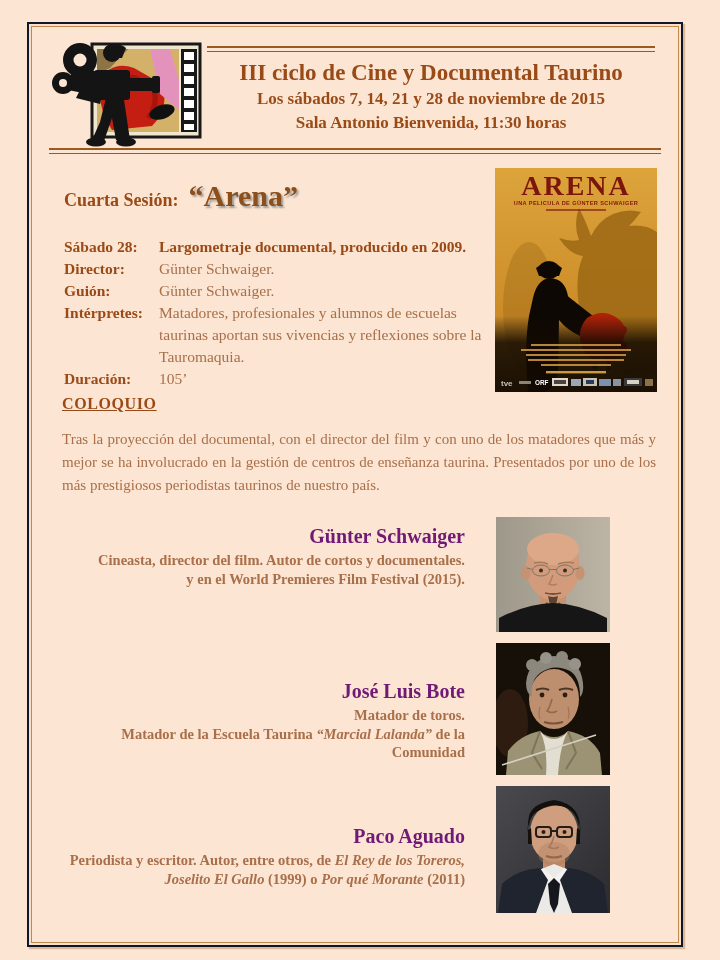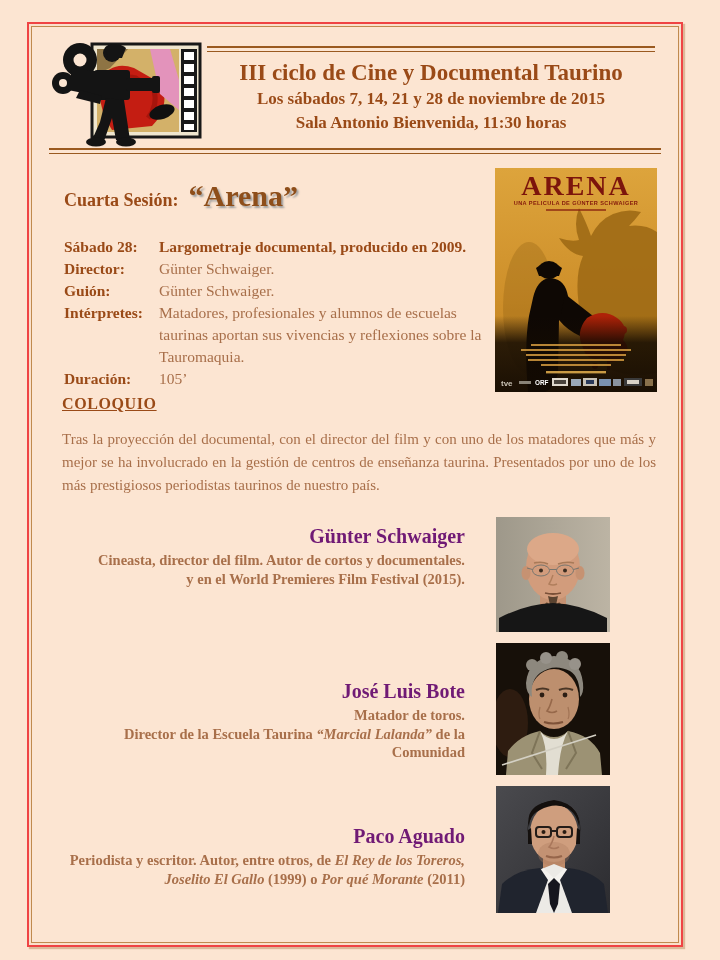--- a/index.html
+++ b/index.html
@@ -1,19 +1,19 @@
 <!DOCTYPE html>
 <html><head>
 <meta charset="utf-8">
 <style>
   html,body{margin:0;padding:0;}
   body{width:720px;height:960px;background:#fce5d2;font-family:"Liberation Serif","DejaVu Serif",serif;}
   .page{position:relative;width:720px;height:960px;background:#fce5d2;overflow:hidden;}
   .frame{position:absolute;left:27px;top:22px;width:652px;height:921px;
-         border:2px solid #ef4444;
+         border:2px solid #0f172a;
          box-shadow:inset 0 0 0 2px #fae0cb, inset 0 0 0 3px #c08a4e, 2px 2px 1px rgba(160,100,45,.35);}
   .abs{position:absolute;}
 
   
   .logo{left:21px;top:14px;width:152px;height:110px;}
   .header-text{left:174px;top:22px;width:456px;text-align:center;color:#9a4a17;}
   .rule-double{height:3px;border-top:2px solid #9a5a20;border-bottom:1px solid #9a5a20;}
   .header-text .rule-double{width:448px;margin:0 auto 7px auto;}
   .h-title{font-size:23px;font-weight:bold;line-height:28px;}
   .h-sub{font-size:17px;font-weight:bold;line-height:24px;}
@@ -229,21 +229,21 @@
         <path d="M52,79 Q57,81 62,79 L60,88 Q57,90 54,88 Z" fill="#5a4330"></path>
         <path d="M50,86 Q57,94 64,86" stroke="#6b4a2e" stroke-width="2.4" fill="none"></path>
         <path d="M3,115 L3,101 Q30,87 57,86 Q84,87 111,101 L111,115 Z" fill="#161616"></path>
       </svg>
     </div>
 
     <div class="abs bio bio2">
       <div class="pname">José Luis Bote</div>
       <div class="plines">
           <div><span>Matador de toros.</span></div>
-          <div><span>Director de la Escuela Taurina </span><i>“Marcial Lalanda”</i><span> de la Comunidad</span></div>
+          <div><span>Matador de la Escuela Taurina </span><i>“Marcial Lalanda”</i><span> de la Comunidad</span></div>
         </div>
     </div>
     <div class="abs photo photo2">
       <svg width="114" height="132" viewBox="0 0 114 132">
         <rect width="114" height="132" fill="#171009"></rect>
         <ellipse cx="14" cy="80" rx="18" ry="34" fill="#2e1c10"></ellipse>
         <ellipse cx="58" cy="56" rx="25" ry="30" fill="#bd8f6e"></ellipse>
         <path d="M30,40 Q32,16 58,13 Q84,14 87,40 Q88,50 84,54 Q84,34 74,28 Q58,20 44,30 Q34,38 36,54 Q30,50 30,40 Z" fill="#8d887e"></path>
         <circle cx="36" cy="22" r="6" fill="#8d887e"></circle>
         <circle cx="50" cy="15" r="6" fill="#97928a"></circle>

